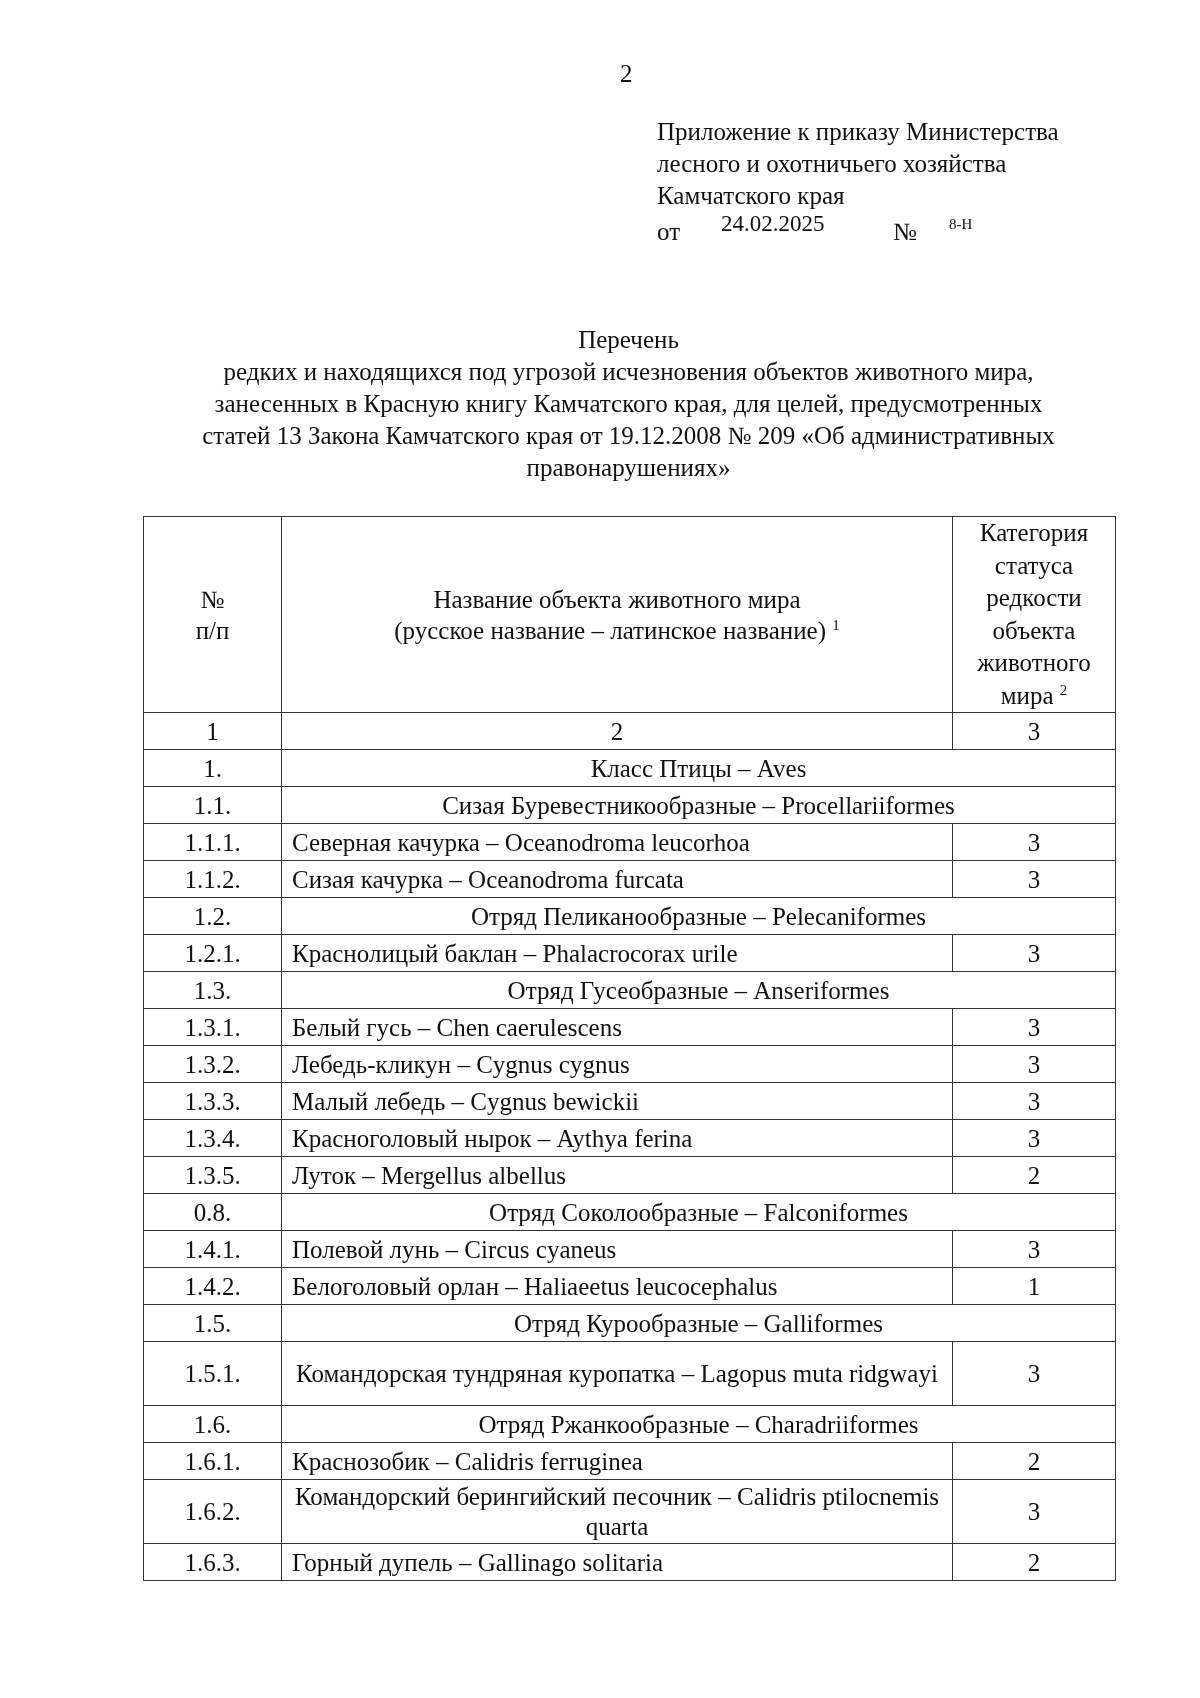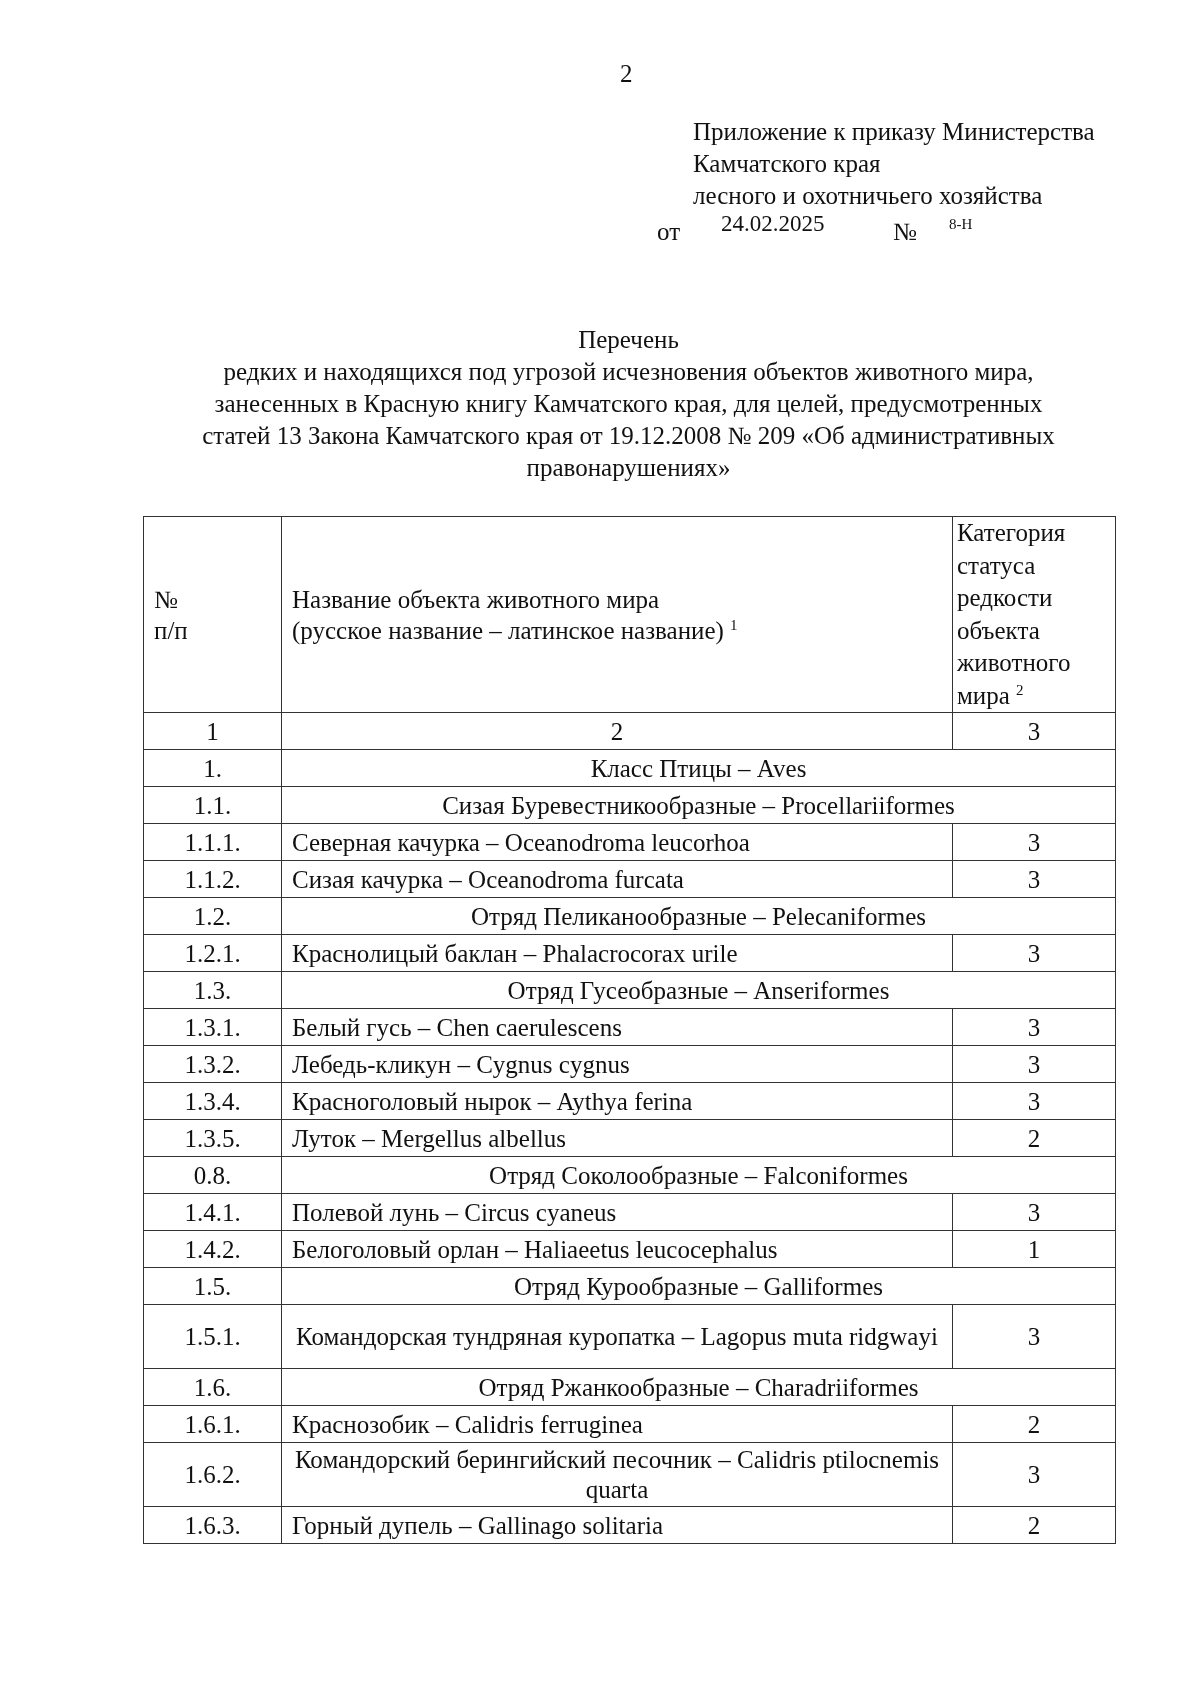--- a/index.html
+++ b/index.html
@@ -7,21 +7,21 @@
     width: 1200px; height: 1698px; position: relative; overflow: hidden;
     font-family: "Liberation Serif", "DejaVu Serif", serif;
     color: #111111;
   }
   .page-number {
     position: absolute; left: 620px; top: 60px; font-size: 25px;
   }
   .appendix {
     position: absolute; left: 657px; top: 116px; font-size: 25px; line-height: 32px;
   }
-  .appendix .line { display: block; white-space: nowrap; margin-left: 36px; }
+  .appendix .line { display: block; white-space: nowrap; }
   .appendix .order-line { position: relative; height: 32px; }
   .appendix .ot { position: absolute; left: 0; top: 4px; }
   .appendix .date { position: absolute; left: 64px; top: -4px; font-size: 23px; }
   .appendix .num-sign { position: absolute; left: 236px; top: 4px; }
   .appendix .num { position: absolute; left: 292px; top: -4px; font-size: 15px; }
 
   .title-block {
     position: absolute; left: 143px; width: 971px; top: 324px;
     text-align: center; font-size: 25px; line-height: 32px;
   }
@@ -31,39 +31,39 @@
     position: absolute; left: 143px; top: 516px; width: 972px;
     border-collapse: collapse; font-size: 25px; table-layout: fixed;
   }
   table.list td {
     border: 1.5px solid #333333; padding: 0 10px; vertical-align: middle;
     line-height: 31px;
   }
   col.c1 { width: 138px; }
   col.c2 { width: 671px; }
   col.c3 { width: 163px; }
-  .hdr td { height: 194px; }
+  .hdr td { height: 194px; text-align: center; }
   .hdr .cat { line-height: 32.5px; padding: 0 4px; }
   tr.single td { height: 36px; }
   tr.double td { height: 63px; line-height: 30px; text-align: center; }
   td.num { text-align: center; }
   td.cat-val { text-align: center; }
   td.group { text-align: center; }
   td.name { text-align: left; }
   sup { font-size: 15px; vertical-align: super; line-height: 0; }
 </style>
 </head>
 <body>
 
 <div class="page-number">2</div>
 
 <div class="appendix">
   <span class="line">Приложение к приказу Министерства</span>
+  <span class="line">лесного и охотничьего хозяйства</span>
   <span class="line">Камчатского края</span>
-  <span class="line">лесного и охотничьего хозяйства</span>
   <div class="order-line">
     <span class="ot">от</span>
     <span class="date">24.02.2025</span>
     <span class="num-sign">№</span>
     <span class="num">8-Н</span>
   </div>
 </div>
 
 <div class="title-block">
   <span class="line">Перечень</span>
@@ -138,20 +138,25 @@
         <td class="num">1.3.1.</td>
         <td class="name">Белый гусь – Chen caerulescens</td>
         <td class="cat-val">3</td>
       </tr>
       <tr class="single">
         <td class="num">1.3.2.</td>
         <td class="name">Лебедь-кликун – Cygnus cygnus</td>
         <td class="cat-val">3</td>
       </tr>
       <tr class="single">
+        <td class="num">1.3.3.</td>
+        <td class="name">Малый лебедь – Cygnus bewickii</td>
+        <td class="cat-val">3</td>
+      </tr>
+      <tr class="single">
         <td class="num">1.3.4.</td>
         <td class="name">Красноголовый нырок – Aythya ferina</td>
         <td class="cat-val">3</td>
       </tr>
       <tr class="single">
         <td class="num">1.3.5.</td>
         <td class="name">Луток – Mergellus albellus</td>
         <td class="cat-val">2</td>
       </tr>
       <tr class="single">

